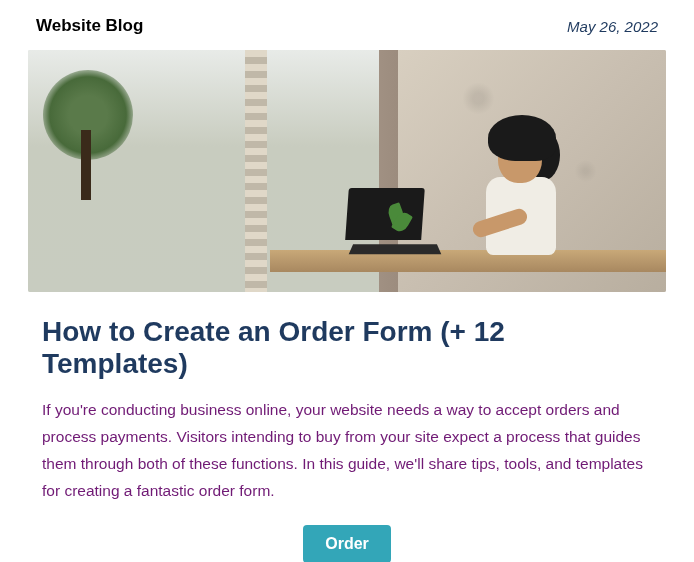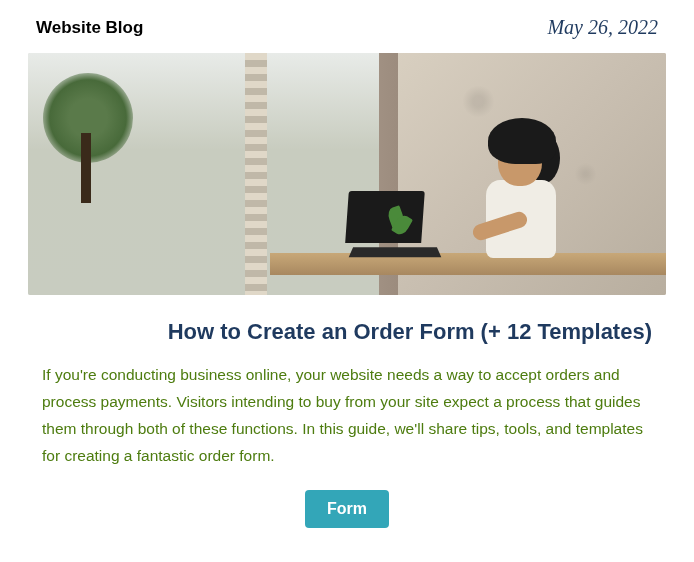--- a/index.html
+++ b/index.html
@@ -21,23 +21,22 @@
       margin-bottom: 14px;
       padding: 4px 8px 0 8px;
     }
     .brand {
       font-weight: 700;
       font-size: 17px;
       color: #000000;
     }
     .date {
       font-style: italic;
-      font-size: 20px;
+      font-size: 15px;
       color: #1f3a5f;
-      font-family: Liberation Serif, serif;
     }
     .hero-image {
       width: 100%;
       height: 242px;
       background: linear-gradient(to right, 
         #d8dcd8 0%, #b8c0b8 30%, #a8988a 50%, #8a7a6c 70%, #c8beb0 100%);
       position: relative;
       overflow: hidden;
       border-radius: 2px;
     }
@@ -193,30 +192,30 @@
       height: 20px;
       background: #4a8a3a;
       border-radius: 50% 10% 50% 10%;
     }
     .leaf1 { top: 0; left: 4px; transform: rotate(-20deg); }
     .leaf2 { top: 8px; left: 10px; transform: rotate(30deg); }
     .content {
       padding: 24px 14px 0 14px;
     }
     .title {
-      text-align: right;
-      font-size: 22px;
+      text-align: left;
+      font-size: 28px;
       font-weight: 700;
       color: #1f3a5f;
       margin-bottom: 16px;
     }
     .description {
       font-size: 15.5px;
       line-height: 1.75;
-      color: #4d7c0f;
+      color: #701a75;
       margin-bottom: 20px;
     }
     .button-wrap {
       text-align: center;
     }
     .read-button {
       display: inline-block;
       background: #33a6b8;
       color: #ffffff;
       font-weight: 700;
@@ -260,15 +259,15 @@
   <div class="plant">
     <div class="leaf leaf1"></div>
     <div class="leaf leaf2"></div>
   </div>
 </div>
 
 <div class="content">
   <h2 class="title">How to Create an Order Form (+ 12 Templates)</h2>
   <p class="description">If you're conducting business online, your website needs a way to accept orders and process payments. Visitors intending to buy from your site expect a process that guides them through both of these functions. In this guide, we'll share tips, tools, and templates for creating a fantastic order form.</p>
   <div class="button-wrap">
-    <button class="read-button">Form</button>
+    <button class="read-button">Order</button>
   </div>
 </div>
 
 </body></html>

